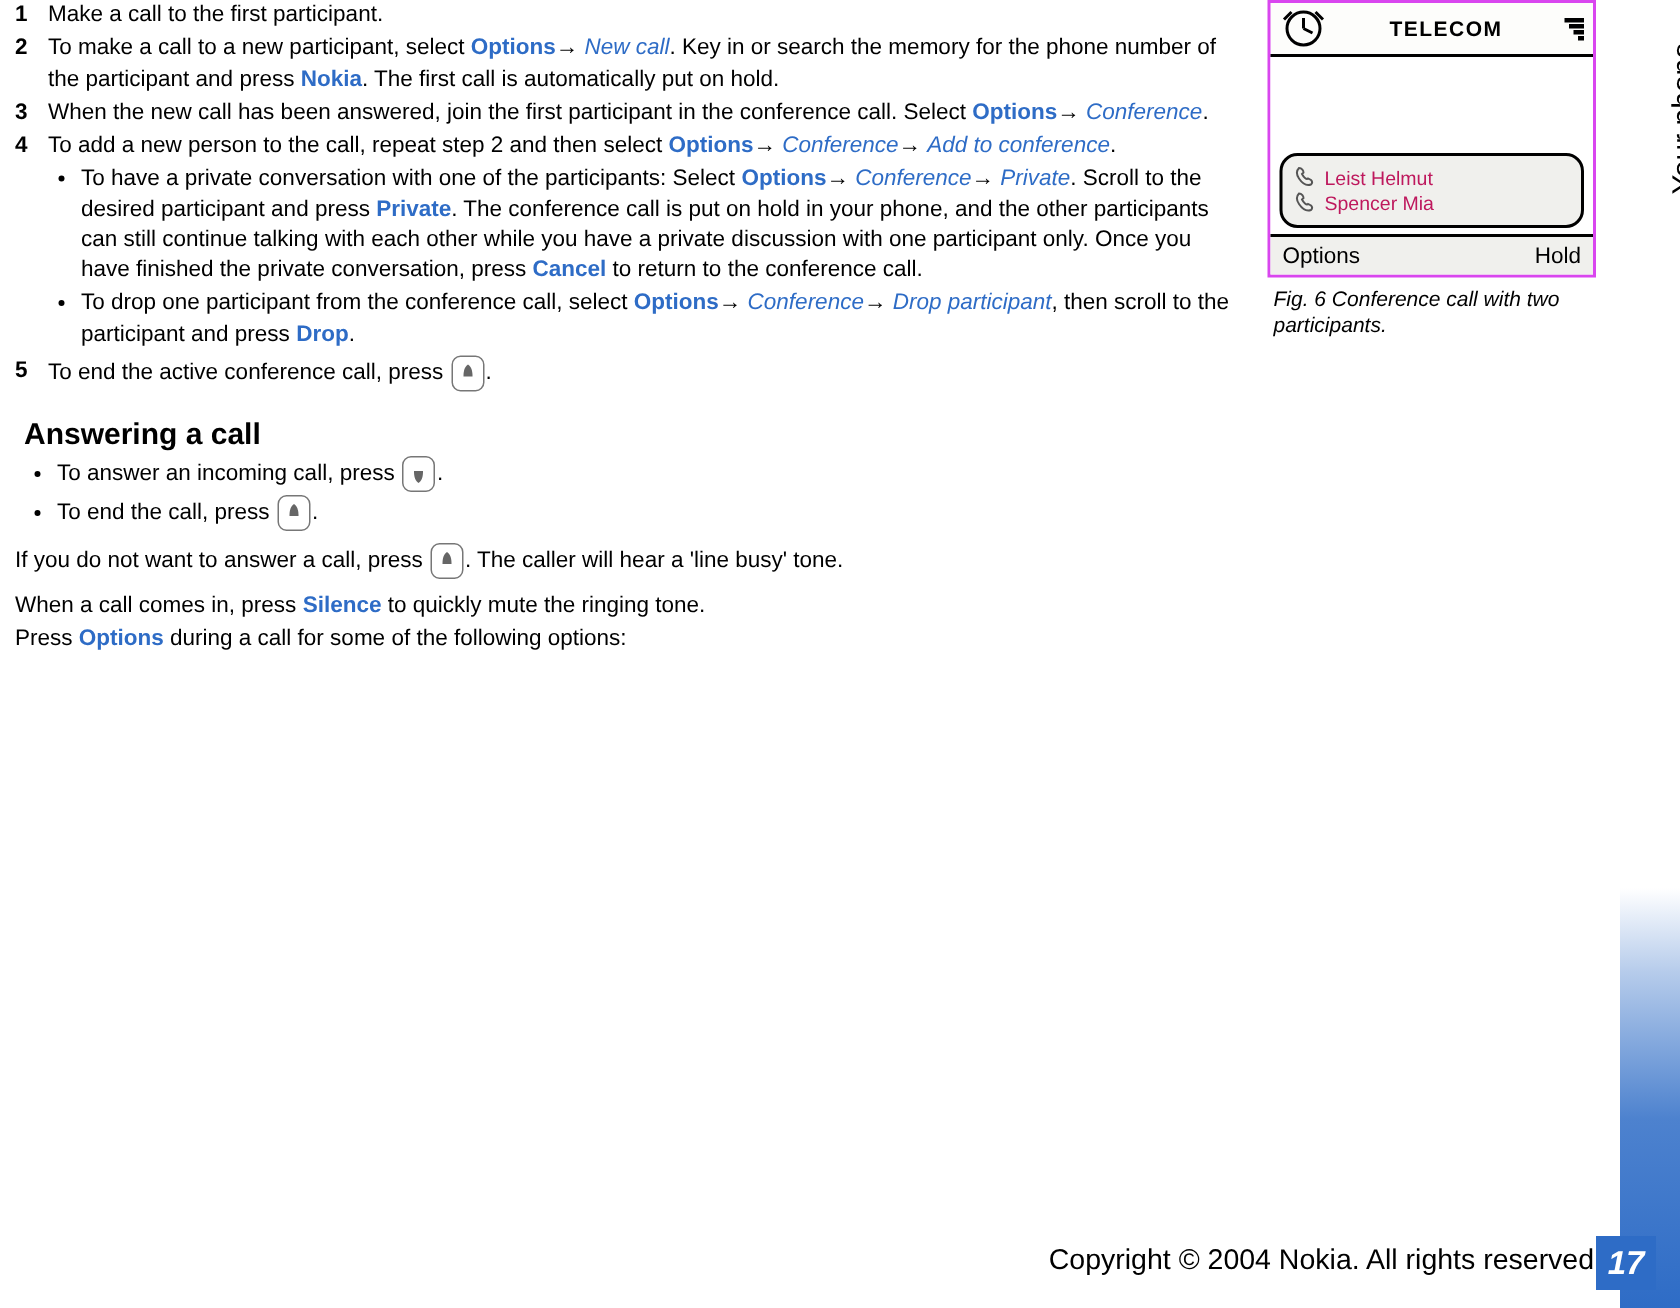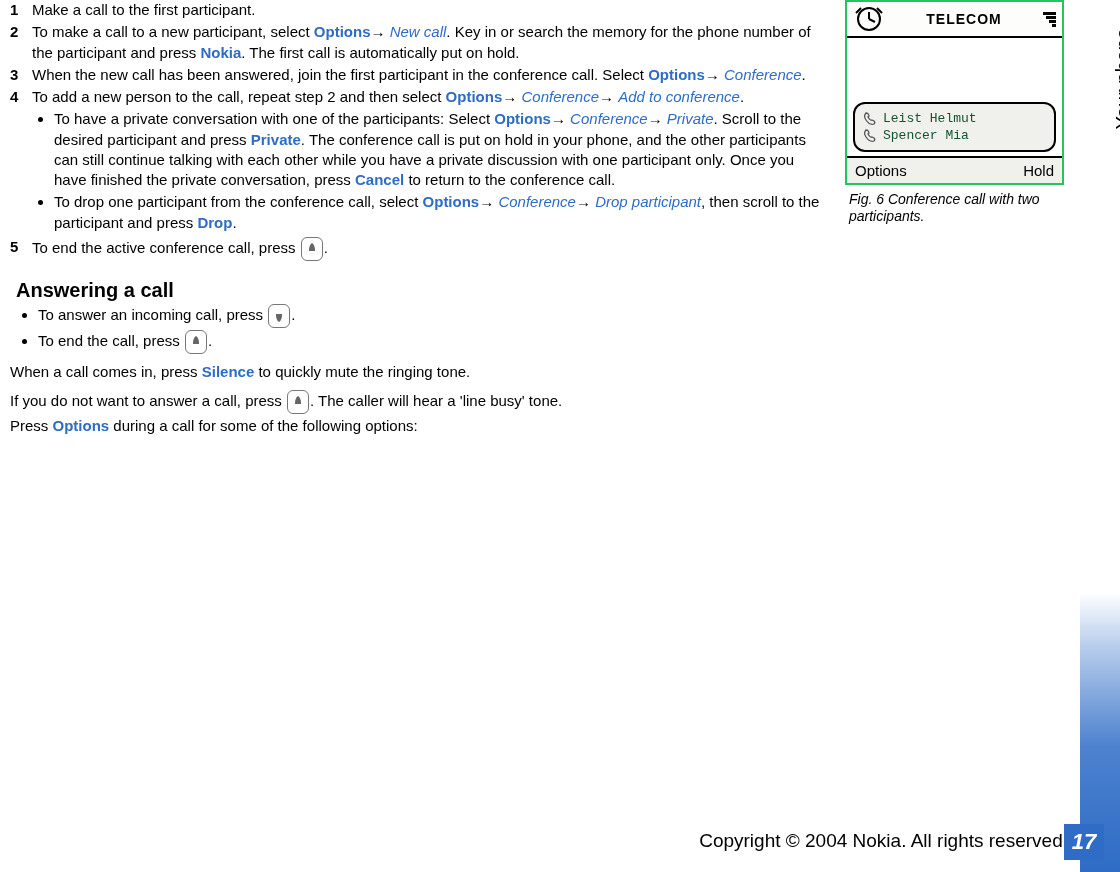--- a/index.html
+++ b/index.html
@@ -92,21 +92,21 @@
   .figure-caption {
     font-style: italic;
     font-size: 14px;
     margin-top: 6px;
     line-height: 1.2;
     padding-left: 4px;
   }
 
   .phone-screen {
     width: 215px;
-    border: 2px solid #22c55e;
+    border: 2px solid #d946ef;
     background: #fdfdfb;
   }
   .phone-statusbar {
     display: flex;
     align-items: center;
     border-bottom: 2px solid #000;
     height: 34px;
     padding: 0 6px;
   }
   .phone-clock {
@@ -142,25 +142,25 @@
     left: 6px;
     right: 6px;
     bottom: 4px;
     border: 2px solid #000;
     border-radius: 12px;
     background: #f0f0ed;
     padding: 6px 8px;
   }
   .call-row {
     display: flex;
-    align-items: center;
+    align-items: flex-start;
     gap: 6px;
-    font-family: Liberation Mono, monospace;
+    font-family: Liberation Sans, sans-serif;
     font-size: 13px;
-    color: #14532d;
+    color: #be185d;
     padding: 1px 0;
   }
   .phone-softkeys {
     display: flex;
     justify-content: space-between;
     border-top: 2px solid #000;
     padding: 4px 8px;
     font-family: Arial, sans-serif;
     font-size: 15px;
     background: #f0f0ed;
@@ -277,27 +277,27 @@
             </svg></span><span>.</span>
       </li>
       <li>
         <span>To end the call, press </span><span class="key-icon"><svg width="12" height="14" viewBox="0 0 12 14">
               <path d="M6 1 C3 3 3 7 3 9 L9 9 C9 7 9 3 6 1 Z" fill="#666"></path>
             </svg></span><span>.</span>
       </li>
     </ul>
 
     <p class="body">
-      <span>When a call comes in, press </span><span class="blue bold">Silence</span><span> to quickly mute the ringing tone.</span>
-    </p>
-
-    <p class="body">
       <span>If you do not want to answer a call, press </span><span class="key-icon"><svg width="12" height="14" viewBox="0 0 12 14">
             <path d="M6 1 C3 3 3 7 3 9 L9 9 C9 7 9 3 6 1 Z" fill="#666"></path>
           </svg></span><span>. The caller will hear a 'line busy' tone.</span>
+    </p>
+
+    <p class="body">
+      <span>When a call comes in, press </span><span class="blue bold">Silence</span><span> to quickly mute the ringing tone.</span>
     </p>
 
     <p class="body" style="margin-top:2px">
       <span>Press </span><span class="blue bold">Options</span><span> during a call for some of the following options:</span>
     </p>
   </div>
 
   <div class="side-col">
     <div class="phone-screen">
       <div class="phone-statusbar">

